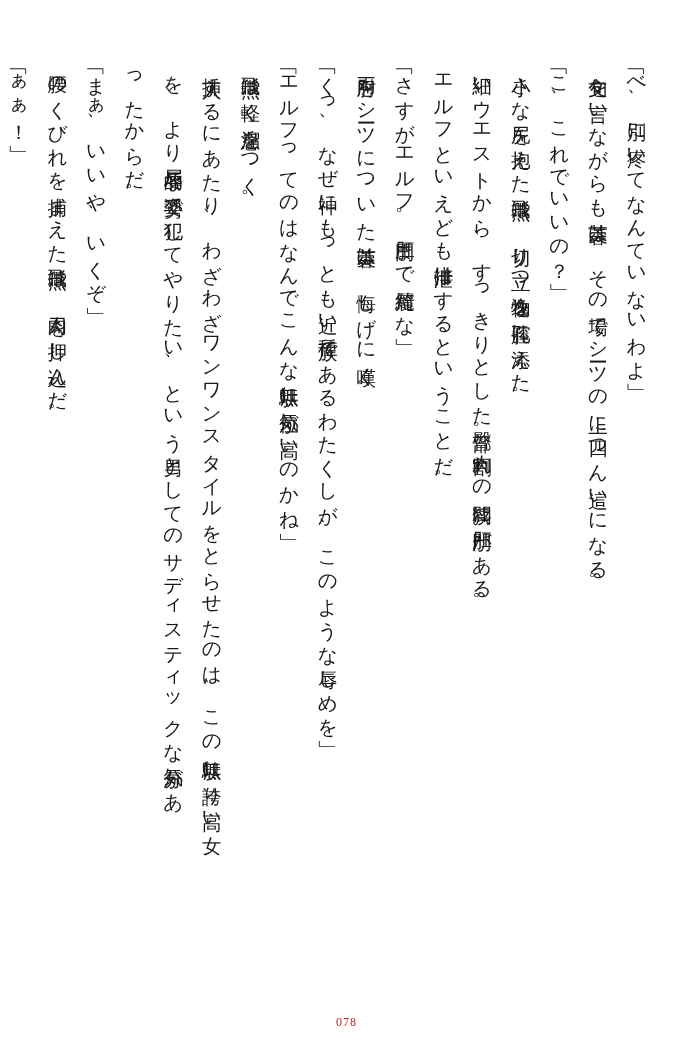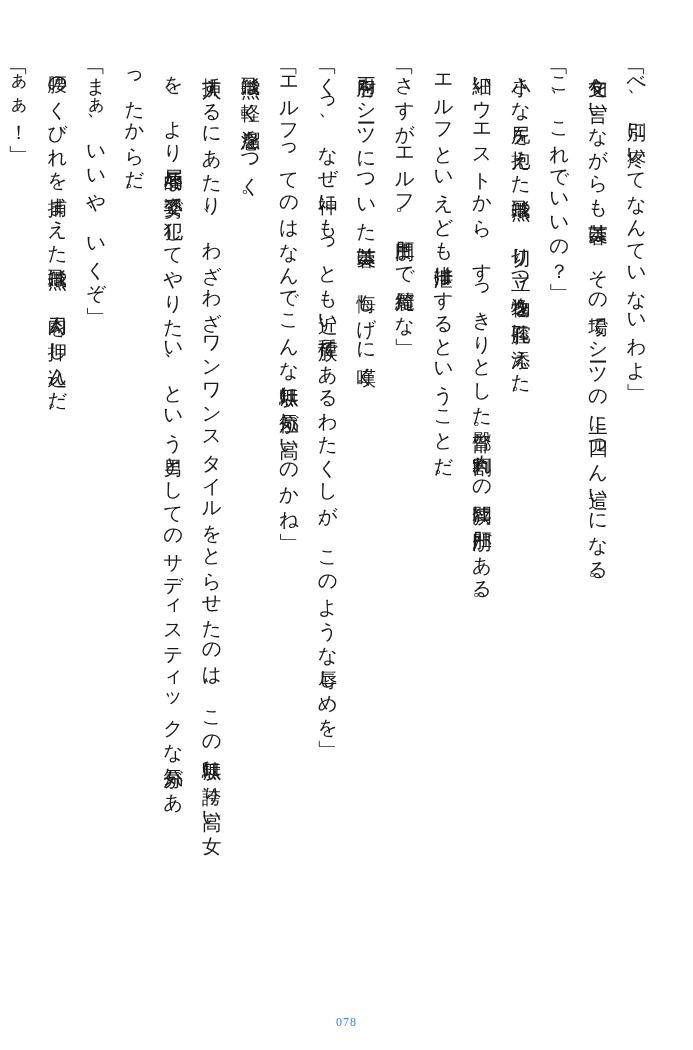--- a/index.html
+++ b/index.html
@@ -59,21 +59,21 @@
   }
 
   .page-number {
     position: absolute;
     bottom: 20px;
     left: 0;
     width: 693px;
     text-align: center;
     font-size: 12px;
     letter-spacing: 1px;
-    color: #3b82f6;
+    color: #b91c1c;
     font-family: "Liberation Serif", "DejaVu Serif", serif;
   }
 </style>
 </head>
 <body>
 
 <div class="page">
 
   <div class="text-body">
     <p class="line">「べ、別に疼いてなんていないわよ」</p>

